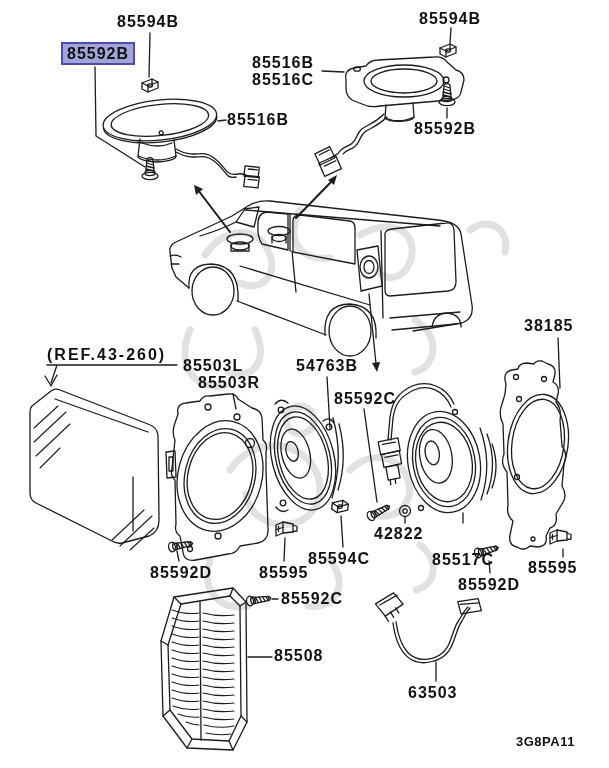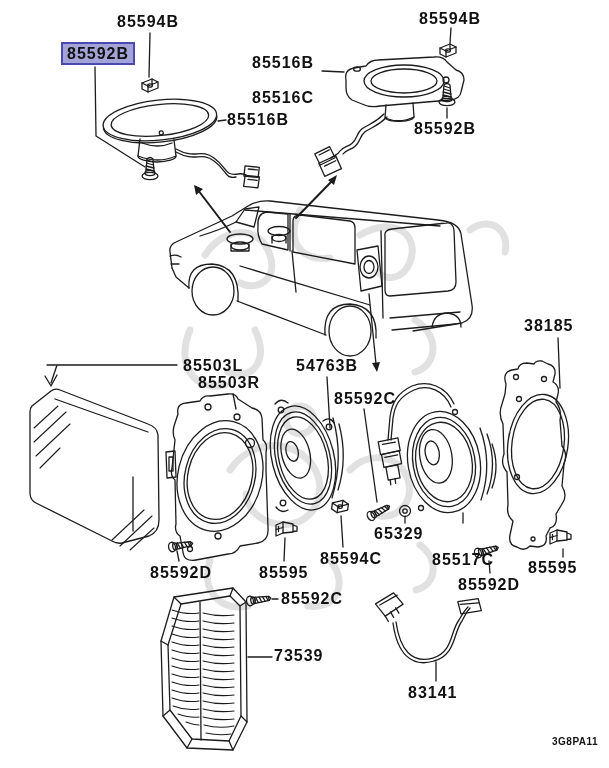--- a/index.html
+++ b/index.html
@@ -18,21 +18,21 @@
   .lbl{
     position:absolute; font-weight:700; font-size:16px; letter-spacing:1px;
     color:var(--label-text,#111); white-space:nowrap; line-height:19px;
   }
   .lbl.hl{
     background:var(--highlight-fill,#a3a3d8);
     border:2px solid var(--highlight-border,#4a4ab0);
     padding:0 4px;
   }
   .lbl.wide{ letter-spacing:2px; }
-  .lbl.small{ font-size:10px; letter-spacing:.5px;margin-left:36px; }
+  .lbl.small{ font-size:13px; letter-spacing:.5px; }
 </style>
 </head>
 <body>
 
 <div class="stage">
 
 <svg class="art" viewBox="0 0 609 768">
   <defs>
     <g id="screwV">
       <path d="M-3,1 Q0,-2 3,1 M-3,1 L-4,13 M3,1 L4,13"></path>
@@ -305,32 +305,33 @@
     <path d="M248,657 L272,657"></path>
     <path d="M436,662 L436,681"></path>
   </g>
 </svg>
 
 <div class="lbl" style="left:117px; top:12px">85594B</div>
 <div class="lbl hl" style="left:61px; top:42px">85592B</div>
 <div class="lbl" style="left:227px; top:110px">85516B</div>
 <div class="lbl" style="left:419px; top:9px">85594B</div>
 <div class="lbl" style="left:252px; top:53px">85516B</div>
-<div class="lbl" style="left:252px; top:88px">85516C</div>
+<div class="lbl" style="left:252px; top:70px">85516C</div>
 <div class="lbl" style="left:414px; top:119px">85592B</div>
+<div class="lbl wide" style="left:47px; top:345px">(REF.43-260)</div>
 <div class="lbl" style="left:183px; top:356px">85503L</div>
 <div class="lbl" style="left:198px; top:373px">85503R</div>
 <div class="lbl" style="left:296px; top:356px">54763B</div>
 <div class="lbl" style="left:334px; top:389px">85592C</div>
 <div class="lbl" style="left:524px; top:316px">38185</div>
-<div class="lbl" style="left:374px; top:524px">65329</div>
+<div class="lbl" style="left:374px; top:524px">42822</div>
 <div class="lbl" style="left:432px; top:550px">85517C</div>
-<div class="lbl" style="left:320px; top:549px">85594C</div>
+<div class="lbl" style="left:308px; top:549px">85594C</div>
 <div class="lbl" style="left:259px; top:563px">85595</div>
 <div class="lbl" style="left:150px; top:563px">85592D</div>
 <div class="lbl" style="left:528px; top:558px">85595</div>
 <div class="lbl" style="left:458px; top:575px">85592D</div>
 <div class="lbl" style="left:281px; top:589px">85592C</div>
-<div class="lbl" style="left:274px; top:646px">73539</div>
-<div class="lbl" style="left:408px; top:683px">83141</div>
+<div class="lbl" style="left:274px; top:646px">85508</div>
+<div class="lbl" style="left:408px; top:683px">63503</div>
 <div class="lbl small" style="left:516px; top:732px">3G8PA11</div>
 
 </div>
 
 </body></html>

